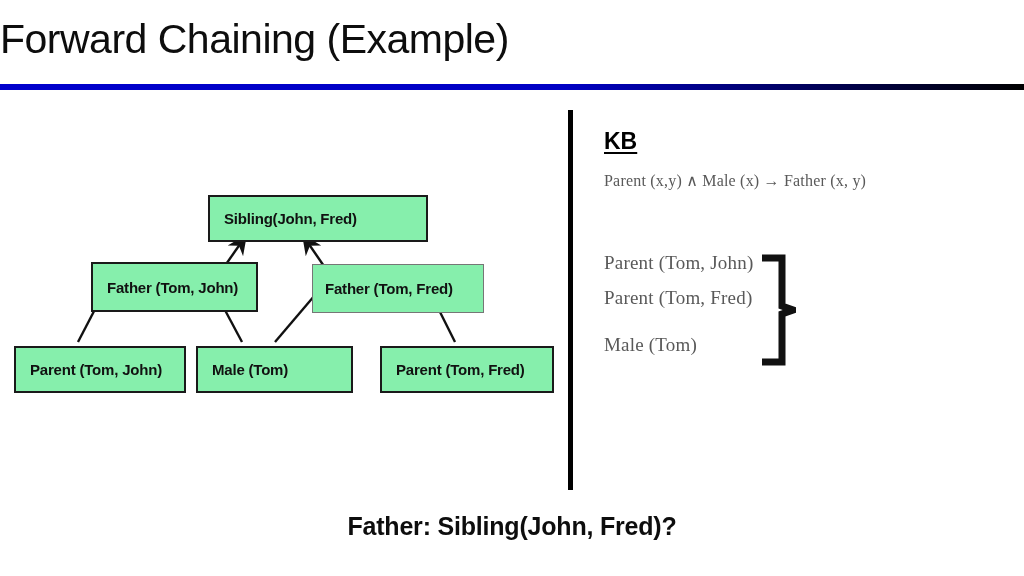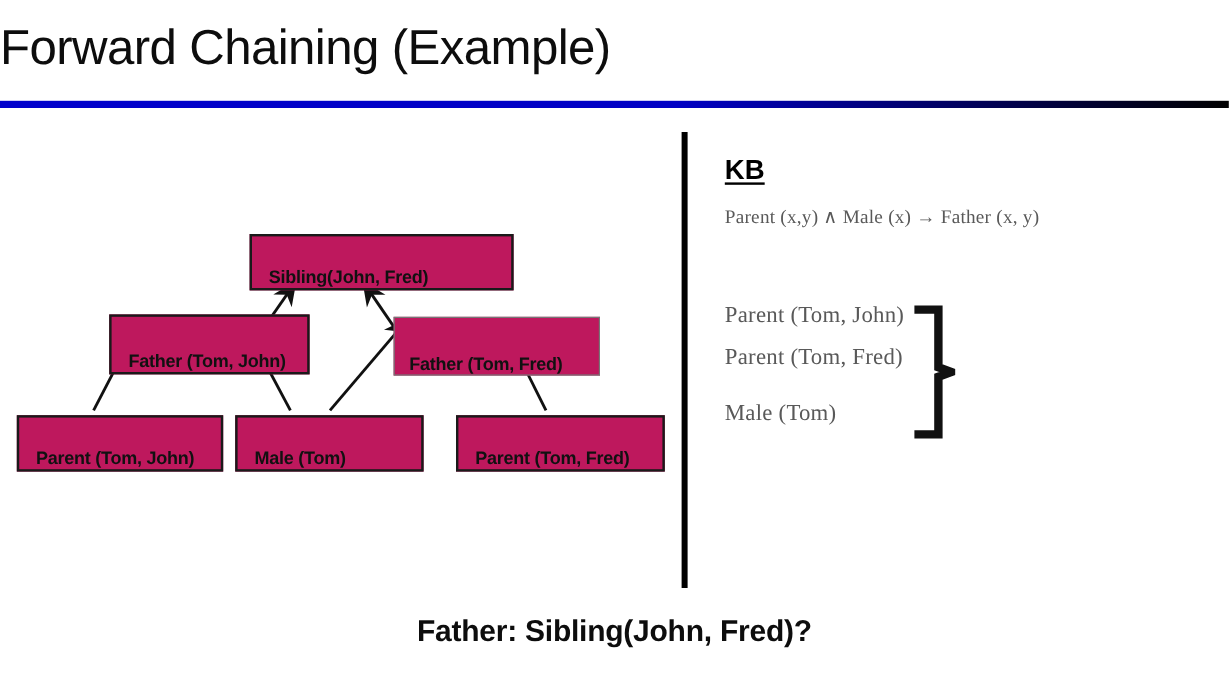--- a/index.html
+++ b/index.html
@@ -55,37 +55,37 @@
     left: 0;
     top: 180px;
     width: 568px;
     height: 230px;
   }
   #diagram svg { display: block; }
 
   .node-box {
     position: absolute;
     border: 2px solid #1a1a1a;
-    background: #be185d;
+    background: #86efac;
     box-sizing: border-box;
     display: flex;
-    align-items: flex-end;
+    align-items: center;
   }
   .node-label {
     font-size: 15px;
     font-weight: bold;
     color: #111111;
     padding-left: 14px;
     white-space: nowrap;
     letter-spacing: -0.2px;
   }
 
   #node-sibling        { left: 208px; top: 195px; width: 220px; height: 47px; }
   #node-father-john    { left:  91px; top: 262px; width: 167px; height: 50px; }
-  #node-father-fred    { left: 312px; top: 264px; width: 172px; height: 49px; border-color:#767676; border-width:1px;margin-left:16px; }
+  #node-father-fred    { left: 312px; top: 264px; width: 172px; height: 49px; border-color:#767676; border-width:1px; }
   #node-parent-john    { left:  14px; top: 346px; width: 172px; height: 47px; }
   #node-male-tom       { left: 196px; top: 346px; width: 157px; height: 47px; }
   #node-parent-fred    { left: 380px; top: 346px; width: 174px; height: 47px; }
 
   #node-father-fred .node-label { padding-left: 12px; }
 
   
   #kb-panel {
     position: absolute;
     left: 604px;

